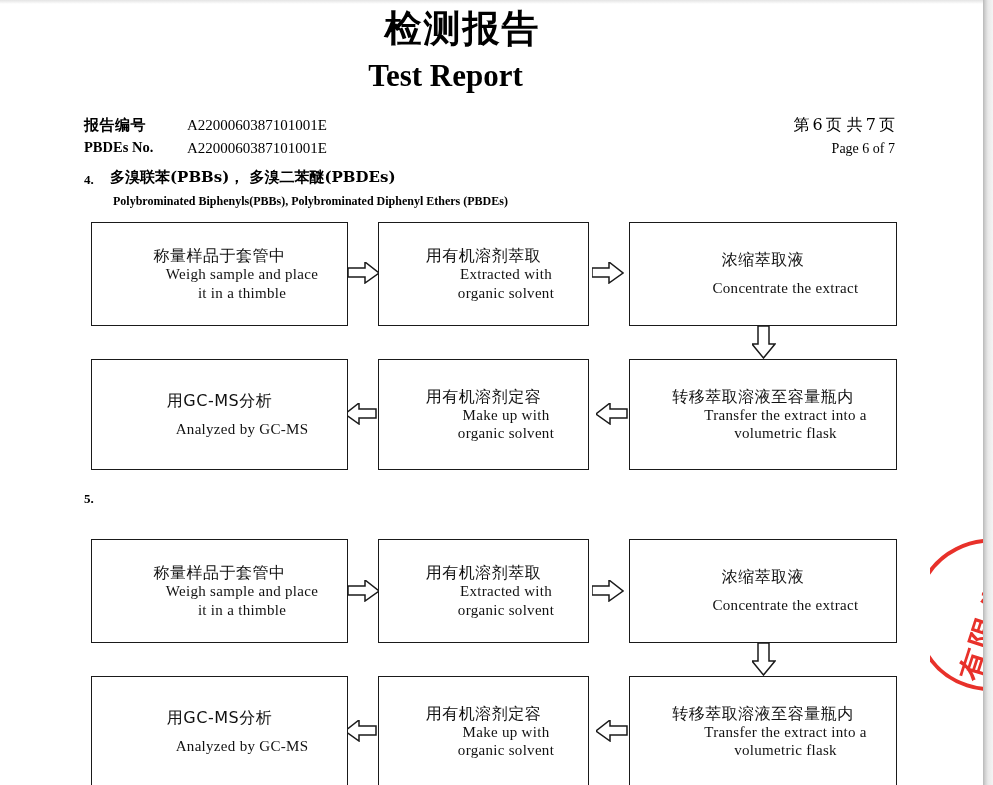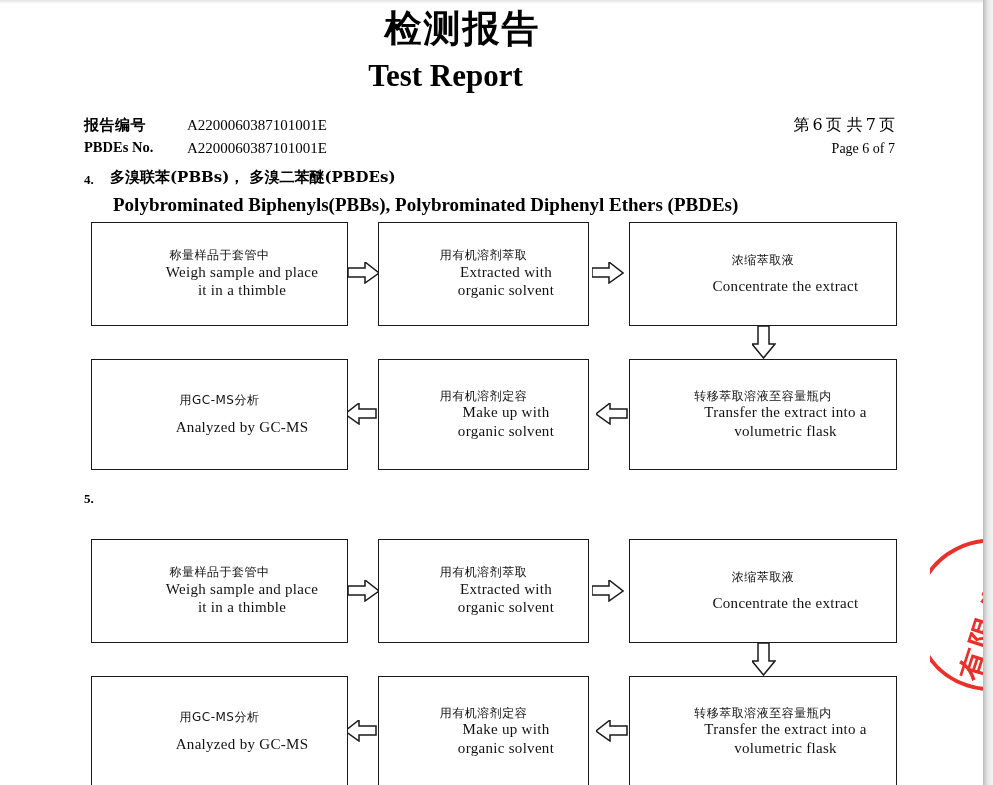--- a/index.html
+++ b/index.html
@@ -90,40 +90,40 @@
     font-size: 13px; font-weight: bold;
   }
   .sec-cn {
     position: absolute;
     font-size: 15px; font-weight: bold;
     font-family: "DejaVu Serif", serif;
     white-space: nowrap;
   }
   .sec-en {
     position: absolute;
-    font-size: 19px; font-weight: bold;
+    font-size: 12px; font-weight: bold;
     white-space: nowrap;
   }
 
   
   .fbox {
     position: absolute;
     border: 1.6px solid #1a1a1a;
     background: #fff;
     box-sizing: border-box;
     display: flex;
     flex-direction: column;
     align-items: center;
     justify-content: center;
     text-align: center;
     overflow: hidden;
   }
   .fbox .cn {
     font-family: "DejaVu Sans", "Liberation Sans", sans-serif;
-    font-size: 12px;
+    font-size: 16px;
     line-height: 1.2;
     color: #111;
     letter-spacing: 0.5px;
     white-space: nowrap;
   }
   .fbox .en {
     font-family: "Liberation Serif", "DejaVu Serif", serif;
     font-size: 15px;
     line-height: 1.16;
     color: #111;

